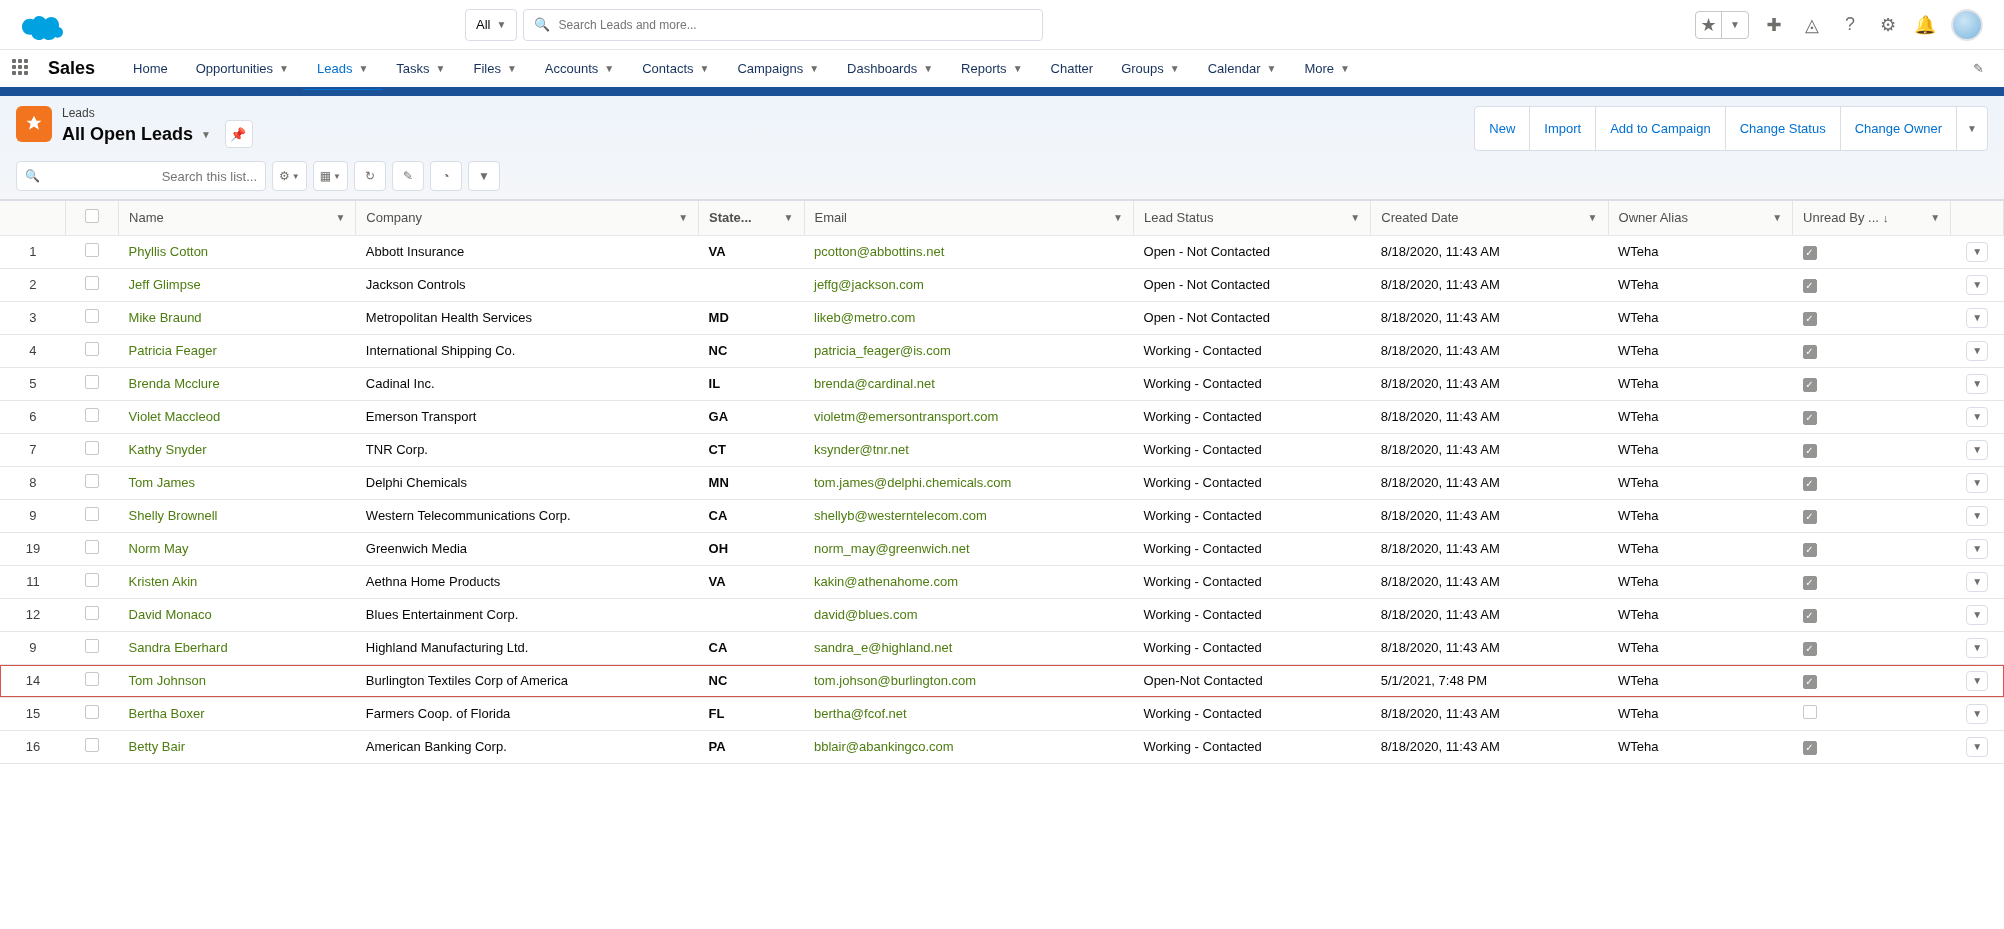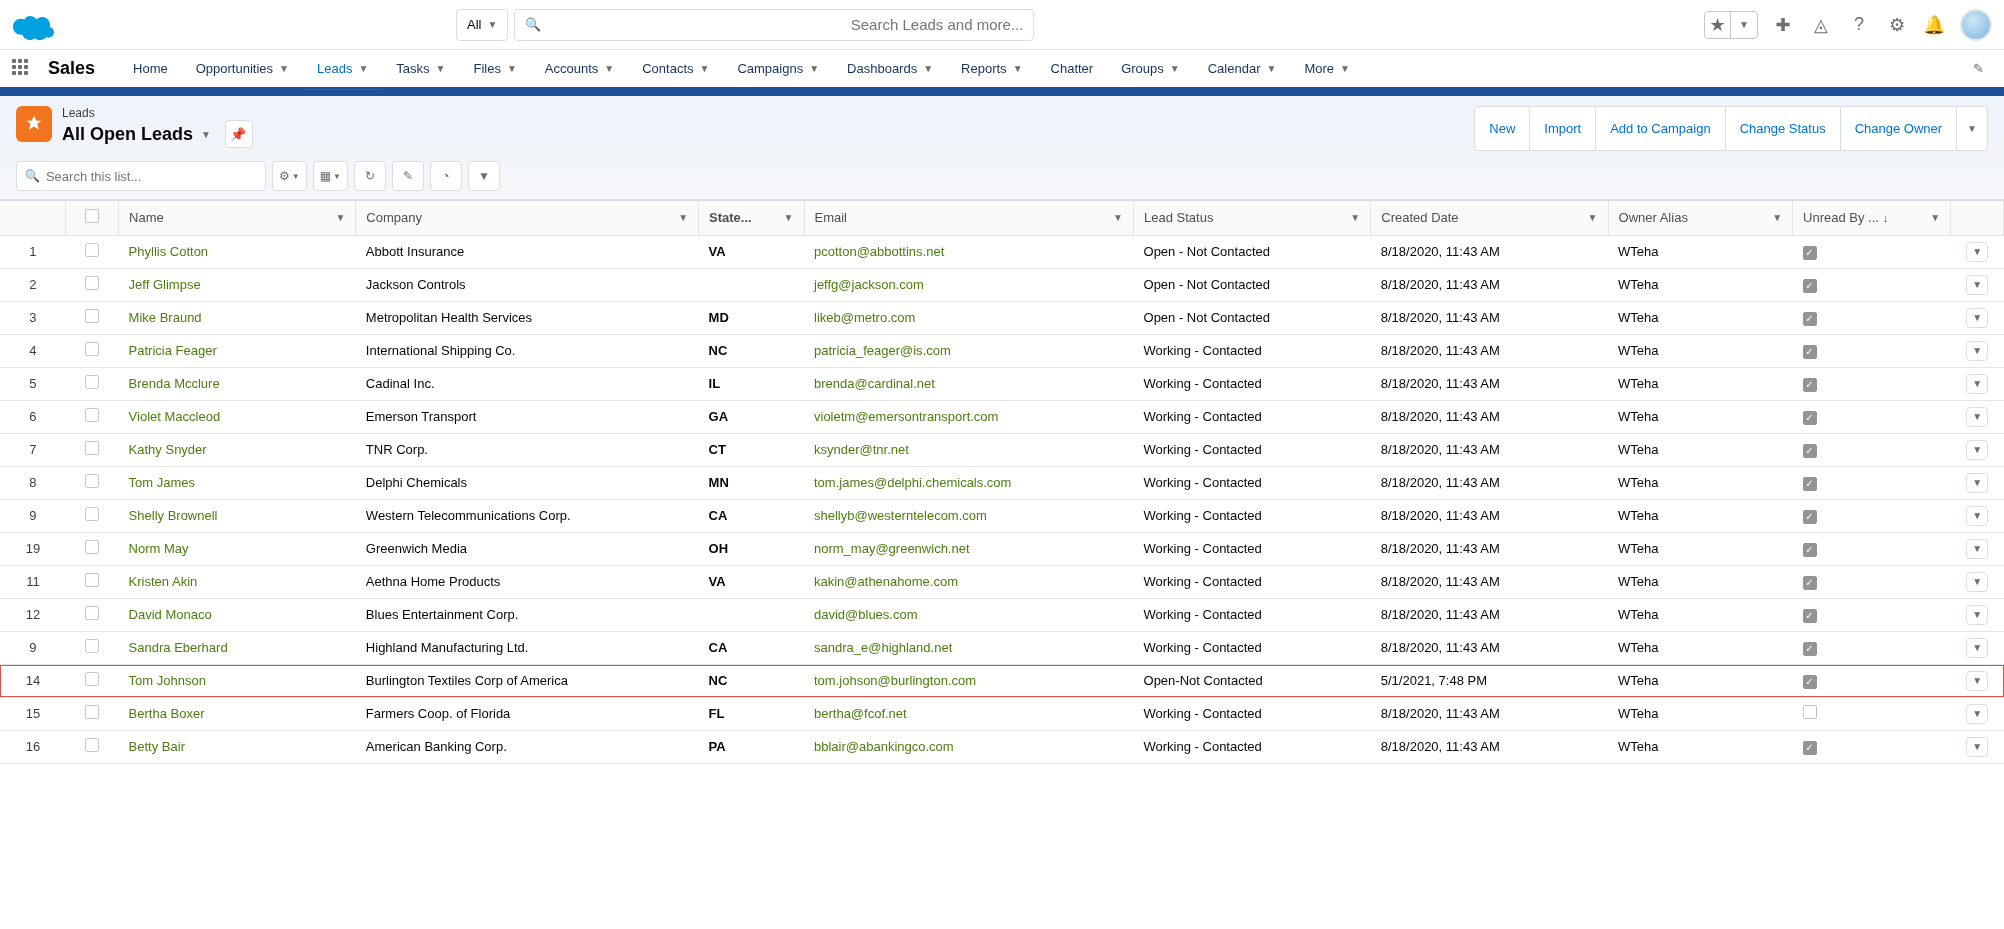--- a/index.html
+++ b/index.html
@@ -1,25 +1,25 @@
 <!DOCTYPE html>
 <html><head>
 <meta charset="utf-8">
 <style>
 * { box-sizing: border-box; margin: 0; padding: 0; }
 body { font-family: "Salesforce Sans", Arial, sans-serif; font-size: 13px; color: #080707; background: #fff; }
 
 
-.global-header { display: flex; align-items: center; height: 50px; padding: 0 12px; border-bottom: 1px solid #e5e5e5; }
+.global-header { display: flex; align-items: center; height: 50px; padding: 0 21px; border-bottom: 1px solid #e5e5e5; }
 .logo-cloud { width: 44px; height: 30px; margin-right: 20px; }
 .logo-cloud svg { width: 100%; height: 100%; }
 .search-wrap { display: flex; align-items: center; margin-left: 380px; }
 .search-scope { display: flex; align-items: center; border: 1px solid #d8dde6; background: #fff; border-radius: 4px; padding: 4px 10px; height: 32px; margin-right: 6px; font-size: 13px; gap:6px; cursor:pointer;}
 .search-box { display: flex; align-items: center; border: 1px solid #d8dde6; background: #fff; border-radius: 4px; padding: 0 10px; height: 32px; width: 520px; }
-.search-box input { border: none; outline: none; font-size: 15px; flex: 1; background:transparent;text-align:right; }
+.search-box input { border: none; outline: none; font-size: 12px; flex: 1; background:transparent; }
 .search-box .mag { color: #706e6b; margin-right: 8px; }
 .header-right { margin-left: auto; display: flex; align-items: center; gap: 12px; }
 .hicon { width: 26px; height: 26px; display: flex; align-items: center; justify-content: center; color: #706e6b; cursor:pointer; font-size:18px;}
 .fav-group { display:flex; border:1px solid #c9c7c5; border-radius:4px; overflow:hidden;}
 .fav-group .hicon { width:26px; height:26px; border:none;}
 .fav-group .hicon:first-child { border-right:1px solid #c9c7c5;}
 .avatar { width: 32px; height: 32px; border-radius: 50%; background: radial-gradient(circle at 40% 35%, #cde6f7, #7db5dd); border:2px solid #e5e5e5; cursor:pointer;}
 
 
 .nav-bar { display: flex; align-items: center; height: 40px; padding: 0 12px; border-bottom: 3px solid #1b5297; }
@@ -45,21 +45,21 @@
 .ph-actions { margin-left:auto; display:flex; gap:0;}
 .act-btn { border:1px solid #d8dde6; background:#fff; color:#0070d2; padding:14px 14px; font-size:13px; cursor:pointer; margin-left:-1px;}
 .act-btn:first-child { border-radius:4px 0 0 4px; margin-left:0;}
 .act-btn.last { border-radius:0;}
 .act-caret { border:1px solid #d8dde6; background:#fff; padding:6px 10px; margin-left:-1px; border-radius:0 4px 4px 0; cursor:pointer; display:flex; align-items:center;}
 
 .ph-sub { display:flex; align-items:center; margin-top:10px; font-size:12px; color:#3e3e3c;}
 .ph-sub .meta { flex:1;}
 .list-tools { display:flex; align-items:center; gap:6px;}
 .list-search { display:flex; align-items:center; border:1px solid #d8dde6; background:#fff; border-radius:4px; padding:0 8px; height:30px; width:250px;}
-.list-search input { border:none; outline:none; font-size:13px; flex:1; background:transparent;}
+.list-search input { border:none; outline:none; font-size:13px; flex:1; background:transparent;text-align:right;}
 .list-search .mag { color:#706e6b; margin-right:6px;}
 .tool-btn { height:30px; min-width:32px; border:1px solid #d8dde6; background:#fff; border-radius:4px; display:flex; align-items:center; justify-content:center; cursor:pointer; color:#706e6b; padding:0 6px; gap:2px;}
 
 
 .tbl-wrap { overflow:auto; border-top:1px solid #d8dde6;}
 table { width:100%; border-collapse:collapse; table-layout:fixed;}
 th, td { border-bottom:1px solid #e5e5e5; padding:6px 10px; text-align:left; font-size:13px; vertical-align:middle; overflow:hidden; text-overflow:ellipsis; white-space:nowrap;}
 th { background:#fafaf9; color:#514f4d; font-weight:400; position:relative; border-right:1px solid #e5e5e5; height:34px;}
 th .th-inner { display:flex; align-items:center; justify-content:space-between;}
 th .chev2 { font-size:10px; color:#706e6b;}

